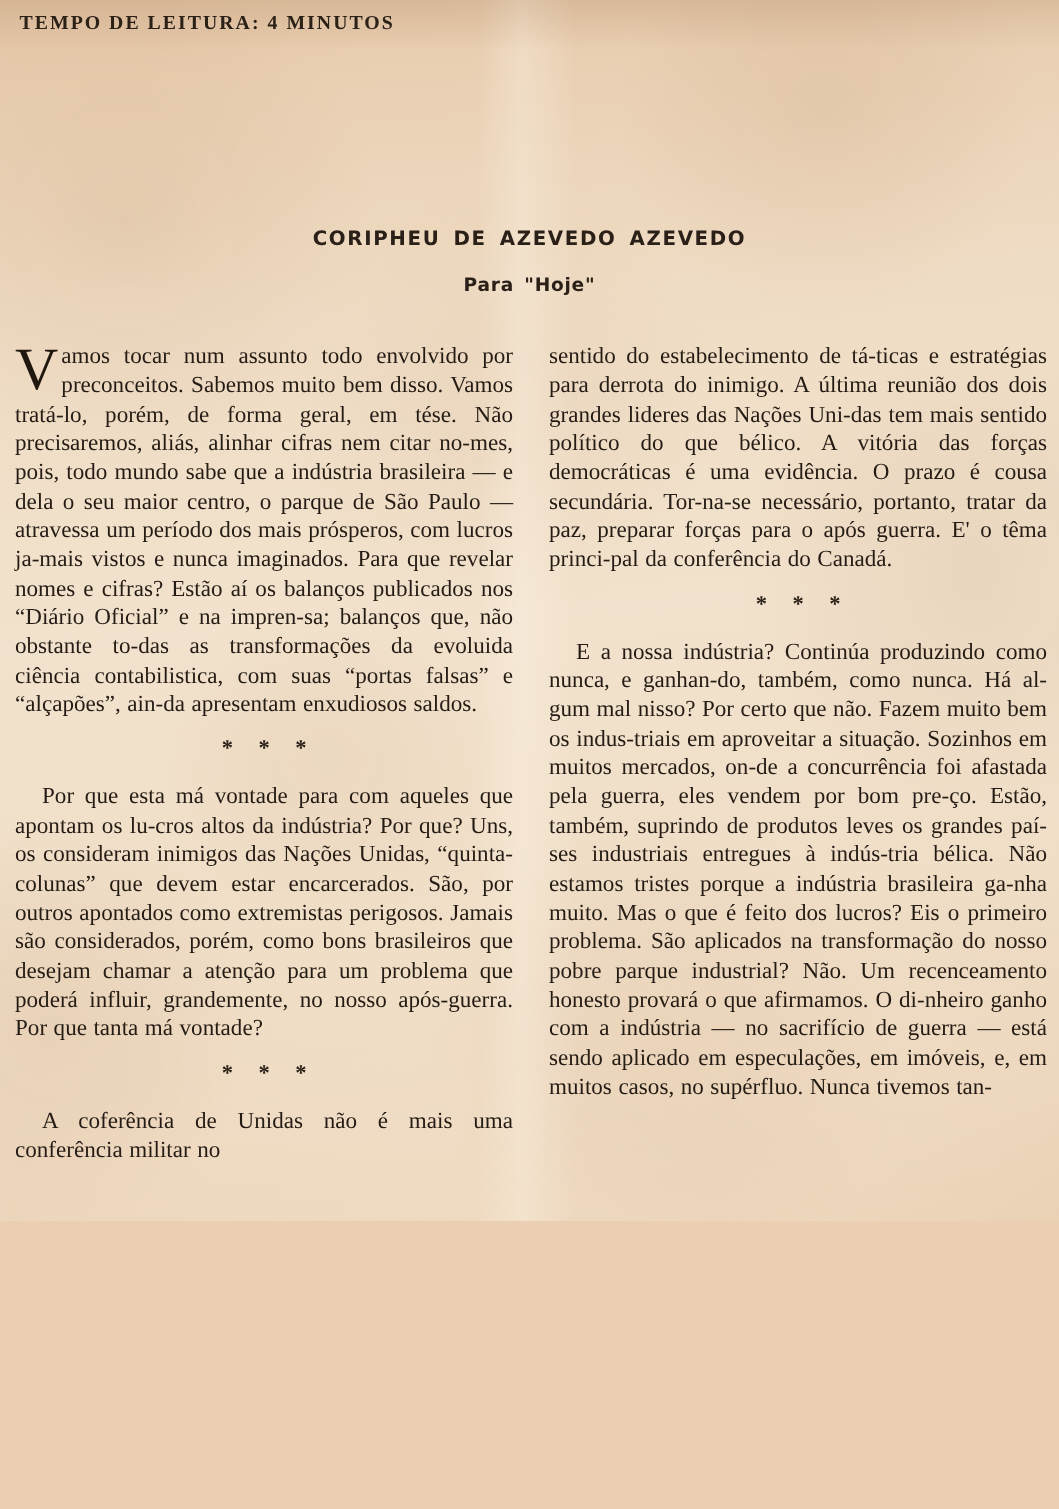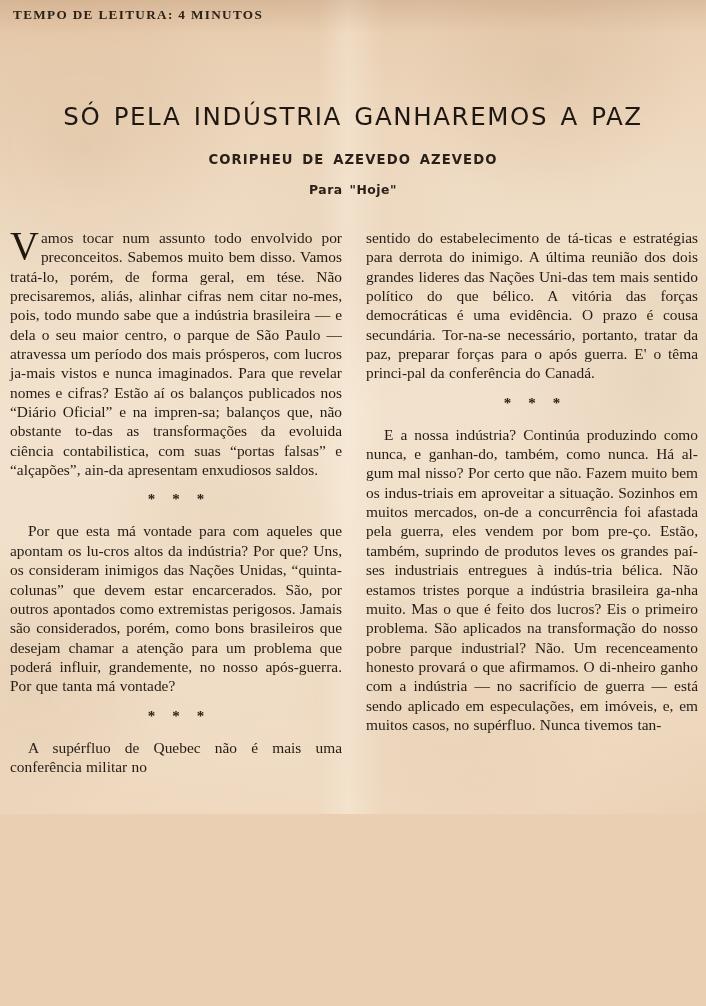--- a/index.html
+++ b/index.html
@@ -168,33 +168,32 @@
 <body>
 
 <div id="page">
 
   <div id="grain"></div>
   <div id="gutter-shade"></div>
   <div id="top-shade"></div>
 
   <div id="kicker">TEMPO DE LEITURA:  4 MINUTOS</div>
 
-  <h1 id="headline">SÓ PELA INDÚSTRIA GANHAREMOS A PAZ</h1>
 
   <div id="byline">CORIPHEU DE AZEVEDO AZEVEDO</div>
 
   <div id="publication">Para "Hoje"</div>
 
   <div id="columns">
     <div class="col" id="col-left">
         <p class="para lead"><span class="dropcap">V</span><span>amos tocar num assunto todo envolvido por preconceitos. Sabemos muito bem disso. Vamos tratá-lo, porém, de forma geral, em tése. Não precisaremos, aliás, alinhar cifras nem citar no-mes, pois, todo mundo sabe que a indústria brasileira — e dela o seu maior centro, o parque de São Paulo — atravessa um período dos mais prósperos, com lucros ja-mais vistos e nunca imaginados. Para que revelar nomes e cifras? Estão aí os balanços publicados nos “Diário Oficial” e na impren-sa; balanços que, não obstante to-das as transformações da evoluida ciência contabilistica, com suas “portas falsas” e “alçapões”, ain-da apresentam enxudiosos saldos.</span></p>
         <div class="divider">***</div>
         <p class="para indent">Por que esta má vontade para com aqueles que apontam os lu-cros altos da indústria? Por que? Uns, os consideram inimigos das Nações Unidas, “quinta-colunas” que devem estar encarcerados. São, por outros apontados como extremistas perigosos. Jamais são considerados, porém, como bons brasileiros que desejam chamar a atenção para um problema que poderá influir, grandemente, no nosso após-guerra. Por que tanta má vontade?</p>
         <div class="divider">***</div>
-        <p class="para indent">A supérfluo de Quebec não é mais uma conferência militar no</p>
+        <p class="para indent">A coferência de Unidas não é mais uma conferência militar no</p>
       </div>
     <div class="col" id="col-right">
         <p class="para lead">sentido do estabelecimento de tá-ticas e estratégias para derrota do inimigo. A última reunião dos dois grandes lideres das Nações Uni-das tem mais sentido político do que bélico. A vitória das forças democráticas é uma evidência. O prazo é cousa secundária. Tor-na-se necessário, portanto, tratar da paz, preparar forças para o após guerra. E' o têma princi-pal da conferência do Canadá.</p>
         <div class="divider">***</div>
         <p class="para indent">E a nossa indústria? Continúa produzindo como nunca, e ganhan-do, também, como nunca. Há al-gum mal nisso? Por certo que não. Fazem muito bem os indus-triais em aproveitar a situação. Sozinhos em muitos mercados, on-de a concurrência foi afastada pela guerra, eles vendem por bom pre-ço. Estão, também, suprindo de produtos leves os grandes paí-ses industriais entregues à indús-tria bélica. Não estamos tristes porque a indústria brasileira ga-nha muito. Mas o que é feito dos lucros? Eis o primeiro problema. São aplicados na transformação do nosso pobre parque industrial? Não. Um recenceamento honesto provará o que afirmamos. O di-nheiro ganho com a indústria — no sacrifício de guerra — está sendo aplicado em especulações, em imóveis, e, em muitos casos, no supérfluo. Nunca tivemos tan-</p>
       </div>
   </div>
 
 </div>
 

